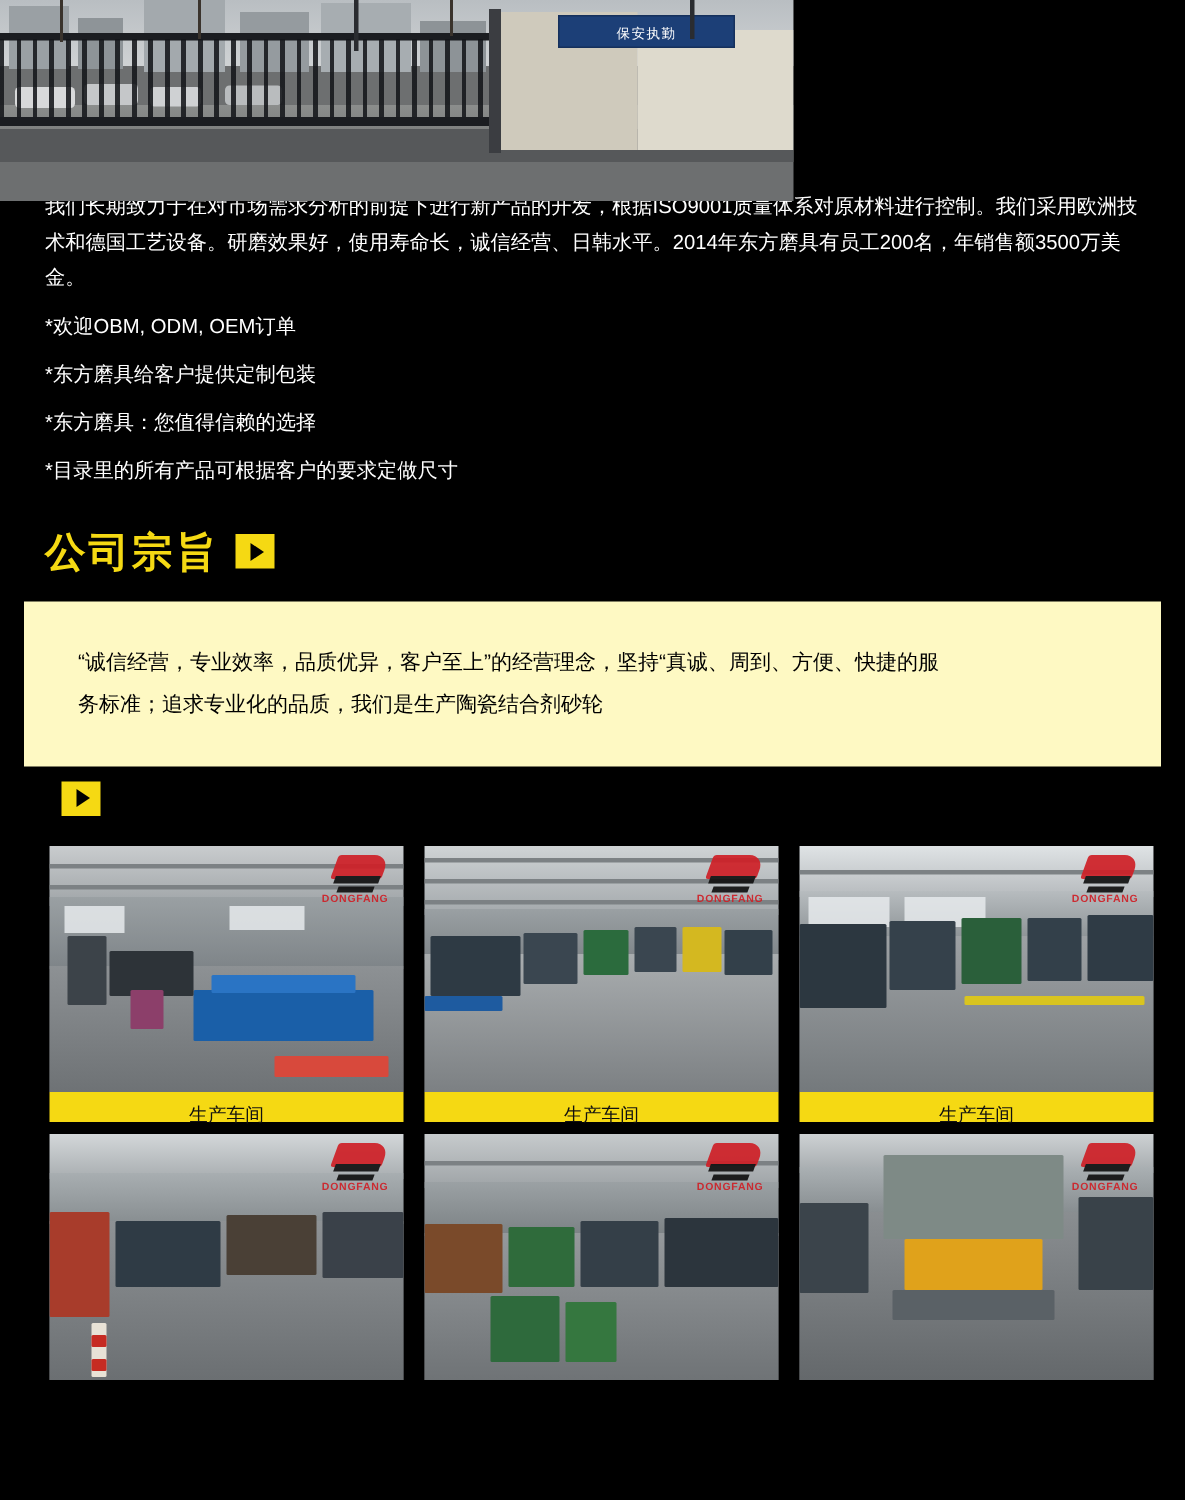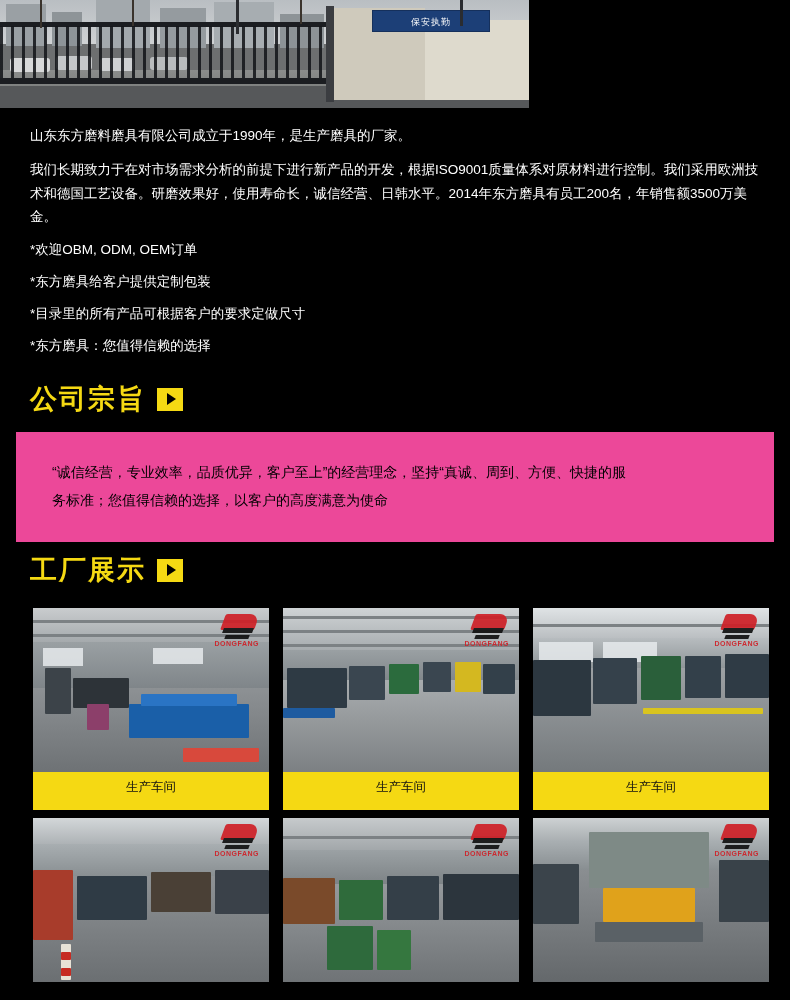--- a/index.html
+++ b/index.html
@@ -19,21 +19,21 @@
 
   
   .header {
     display: flex;
     width: 790px;
     height: 108px;
   }
   .header-photo {
     position: relative;
     width: 529px;
-    height: 108px;
+    height: 134px;
     overflow: hidden;
     background: #6d6f70;
   }
   
   .hp-sky {
     position: absolute; left: 0; top: 0; width: 529px; height: 44px;
     background: linear-gradient(#b9bec2, #cfd2d4);
   }
   
   .hp-bld {
@@ -138,21 +138,21 @@
     width: 0; height: 0;
     border-left: 9px solid #000;
     border-top: 6px solid transparent;
     border-bottom: 6px solid transparent;
     margin-left: 2px;
   }
 
   
   .quote-box {
     margin: 3px 16px 0 16px;
-    background: #ec4899;
+    background: #fef9c3;
     color: #000;
     padding: 26px 36px 28px 36px;
     font-size: 14px;
     line-height: 2.0;
   }
   .quote-box p { margin: 0; }
 
   
   .grid {
     display: grid;
@@ -162,21 +162,21 @@
   }
   .cell { width: 236px; }
   .photo {
     position: relative;
     width: 236px;
     height: 164px;
     overflow: hidden;
     background: #7b7f82;
   }
   .caption {
-    height: 38px;
+    height: 20px;
     background: #f5d913;
     color: #111;
     font-size: 12.5px;
     text-align: center;
     line-height: 30px;
   }
   
   .wm {
     position: absolute; right: 6px; top: 4px;
     width: 60px; height: 42px;
@@ -268,42 +268,40 @@
       <div class="hp-pole" style="left:236px;top:0;height:34px"></div>
       <div class="hp-pole" style="left:460px;top:0;height:26px"></div>
       <div class="hp-tree" style="left:40px;top:0;height:28px"></div>
       <div class="hp-tree" style="left:132px;top:0;height:26px"></div>
       <div class="hp-tree" style="left:300px;top:0;height:24px"></div>
     </div>
 
   </div>
 
   <div class="intro">
-    <p>山东东方磨料磨具有限公司成立于1990年，是生产磨具的厂家。</p>
     <p class="wide">我们长期致力于在对市场需求分析的前提下进行新产品的开发，根据ISO9001质量体系对原材料进行控制。我们采用欧洲技术和德国工艺设备。研磨效果好，使用寿命长，诚信经营、日韩水平。2014年东方磨具有员工200名，年销售额3500万美金。</p>
     <p>*欢迎OBM, ODM, OEM订单</p>
     <p>*东方磨具给客户提供定制包装</p>
+    <p>*东方磨具：您值得信赖的选择</p>
     <p>*目录里的所有产品可根据客户的要求定做尺寸</p>
-    <p>*东方磨具：您值得信赖的选择</p>
   </div>
 
   <div class="sec-title">
     <span class="txt">公司宗旨</span>
     <span class="play">
         <i></i>
       </span>
   </div>
 
   <div class="quote-box">
     <p>“诚信经营，专业效率，品质优异，客户至上”的经营理念，坚持“真诚、周到、方便、快捷的服</p>
-    <p>务标准；您值得信赖的选择，以客户的高度满意为使命</p>
+    <p>务标准；追求专业化的品质，我们是生产陶瓷结合剂砂轮</p>
   </div>
 
   <div class="sec-title">
-    <span class="txt">工厂展示</span>
     <span class="play">
         <i></i>
       </span>
   </div>
 
   <div class="grid">
 
     <div class="cell">
       <div class="photo">
         <div class="roof"></div>

